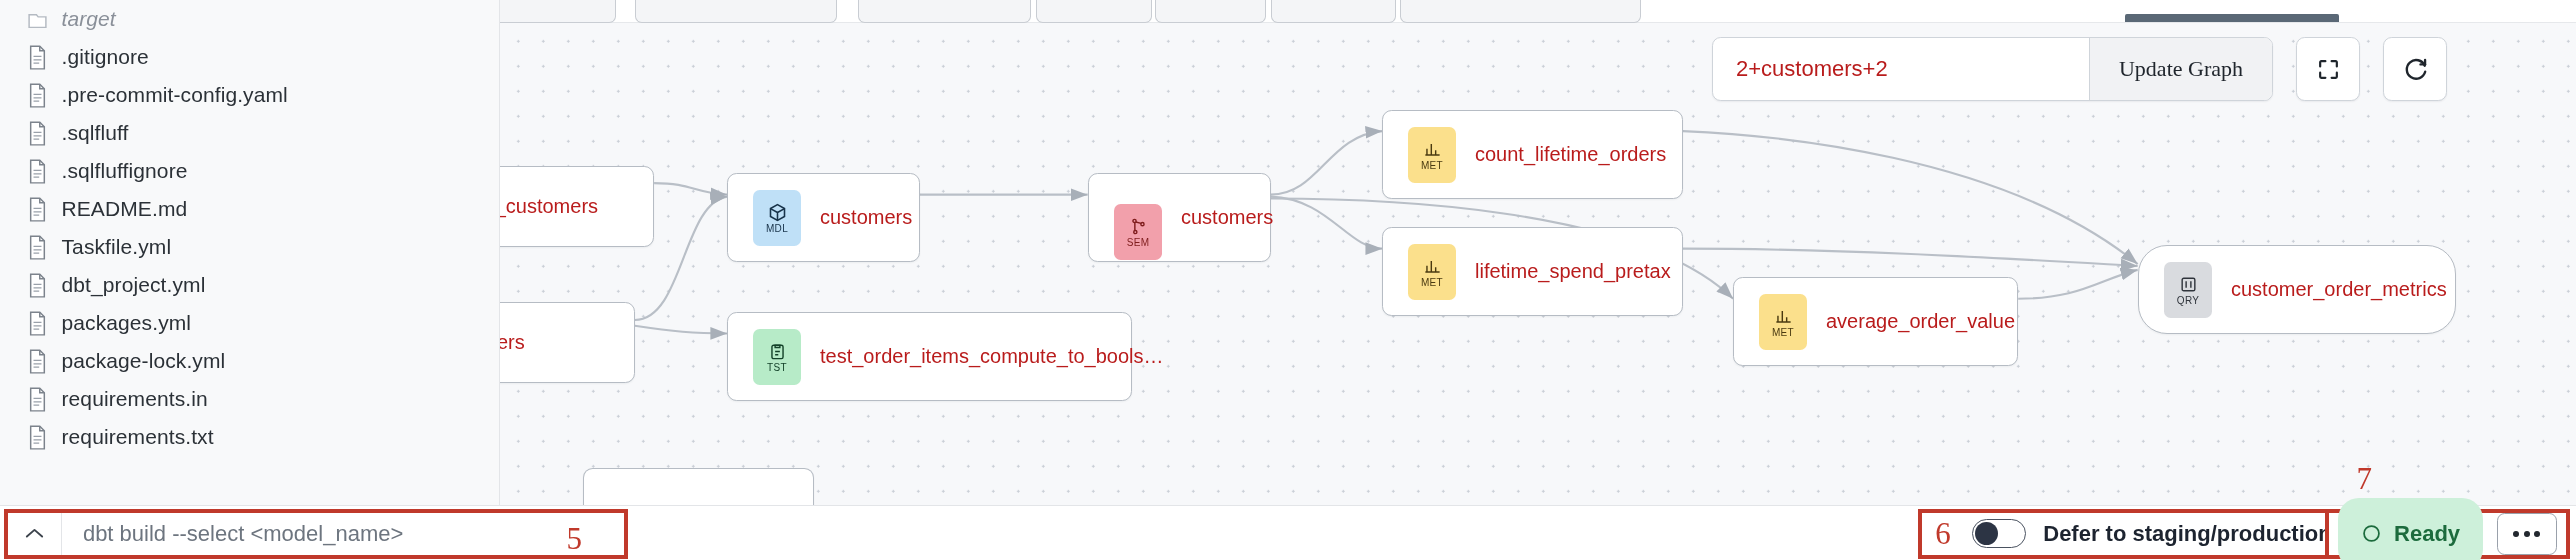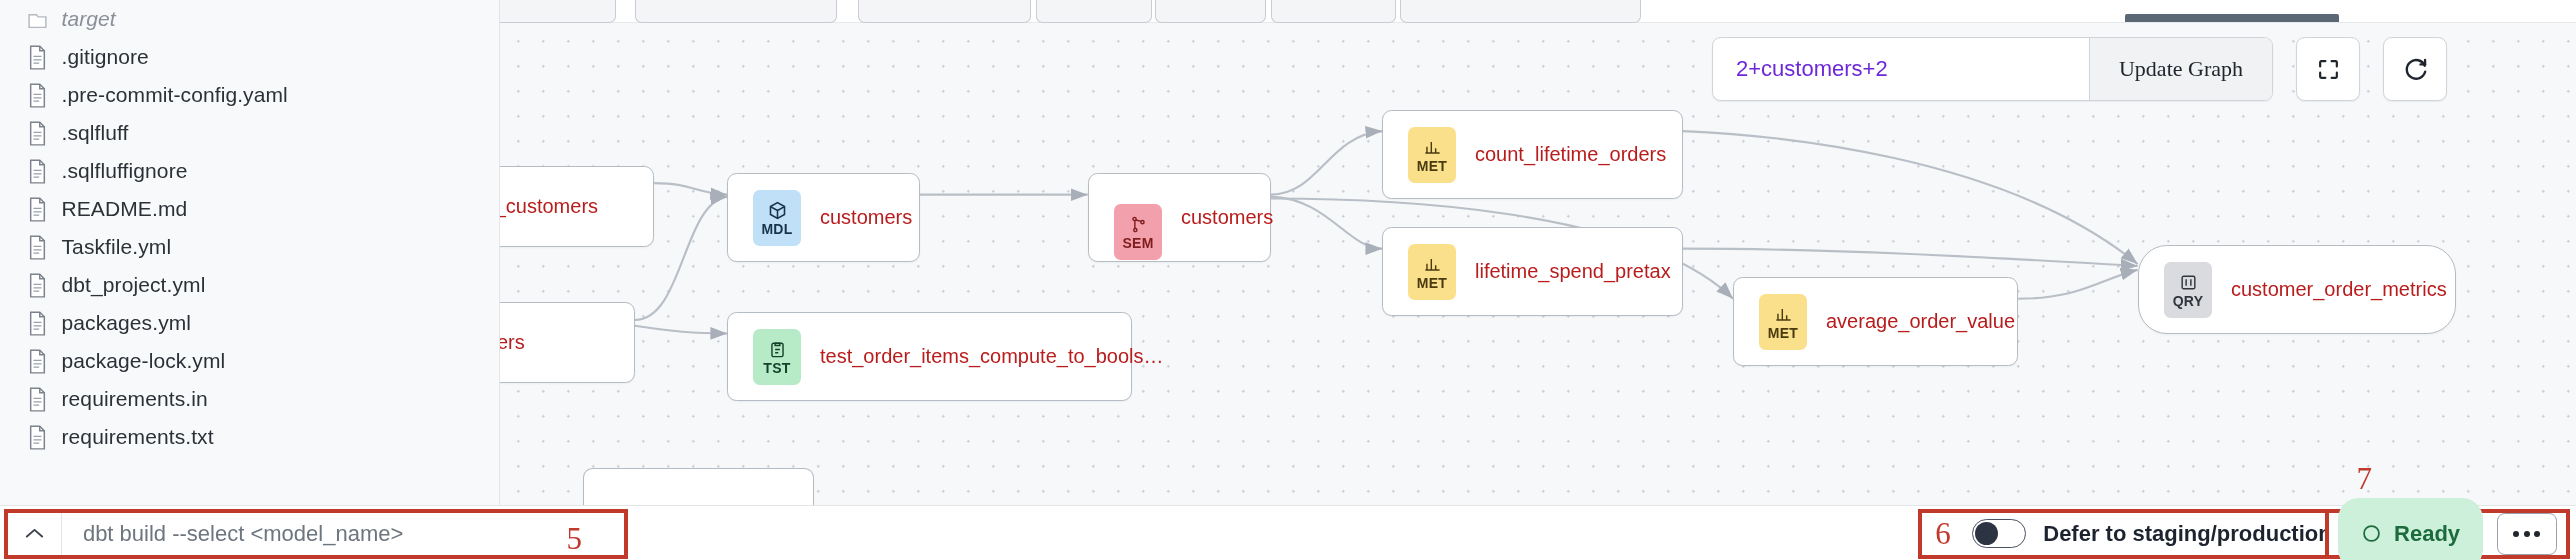--- a/index.html
+++ b/index.html
@@ -90,21 +90,21 @@
     box-shadow: 0 1px 1.9px rgba(20,25,35,.06);
     overflow: hidden;
   }
   .search-input {
     width: 376px;
     border: none; outline: none;
     background: transparent;
     padding: 0 23px;
     font-family: "Liberation Sans", sans-serif;
     font-size: 22px;
-    color: #6d28d9;
+    color: #b91c1c;
   }
   .update-btn {
     display: flex; align-items: center; justify-content: center;
     padding: 0 29px;
     background: #f1f2f4;
     border: none;
     border-left: 1px solid #cfd4da;
     font-family: Liberation Serif, serif;
     font-size: 22px;
     color: #20262d;
@@ -136,22 +136,22 @@
   }
   .badge {
     width: 48px; height: 56px;
     border-radius: 6.7px;
     display: flex; flex-direction: column;
     align-items: center; justify-content: center;
     gap: 1px;
     flex: 0 0 48px;
   }
   .badge .btxt {
-    font-size: 14px;
-    font-weight: 700;
+    font-size: 10px;
+    font-weight: 400;
     letter-spacing: 0.3px;
     line-height: 1;
   }
   .badge.mdl { background: #bfe0f7; color: #18334a; }
   .badge.tst { background: #b7ebc8; color: #14422a; }
   .badge.sem { background: #f2a0ab; color: #7f1d1d; margin-top: 28px; }
   .badge.met { background: #fbe08c; color: #4a3a10; }
   .badge.qry { background: #d9dbdf; color: #30353c; }
   .node-label {
     font-size: 20px; color: #b91c1c;

